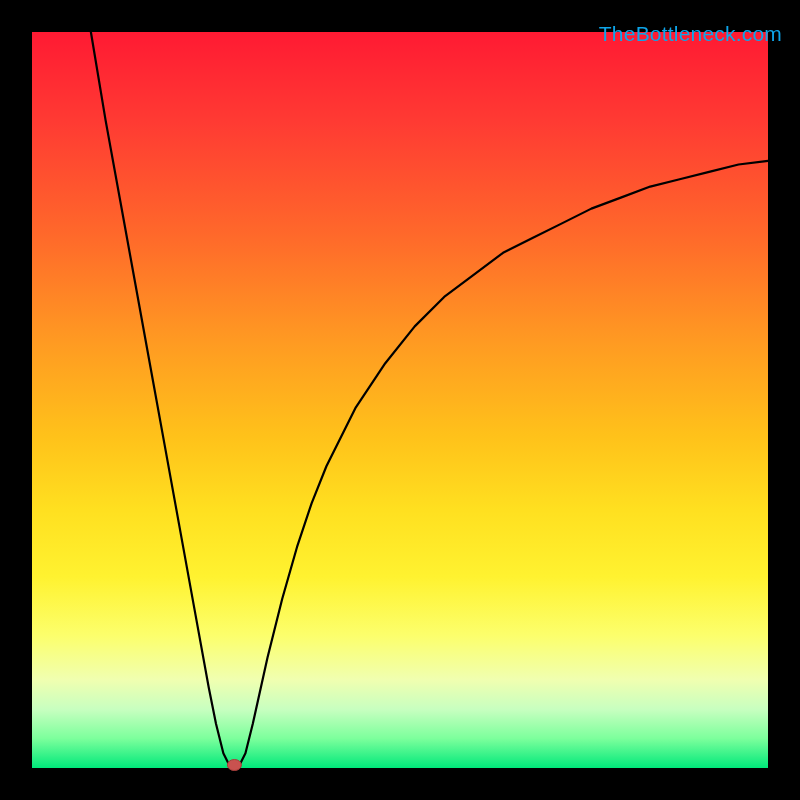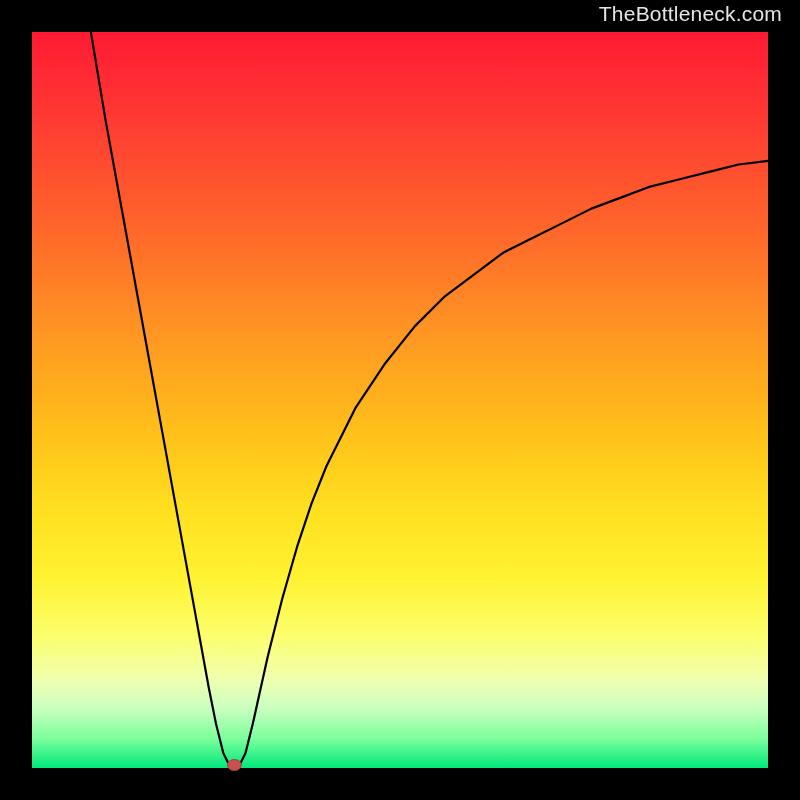--- a/index.html
+++ b/index.html
@@ -36,23 +36,23 @@
       #fff230 74%,
       #fcff6c 82%,
       #f0ffb0 88%,
       #c8ffc0 92%,
       #7cff9c 96%,
       #00e87a 100%
     );
   }
   .watermark {
     position: absolute;
-    top: 2px;
+    top: 22px;
     right: 18px;
-    color: #e5e5e5;
+    color: #0ea5e9;
     font-size: 21px;
     letter-spacing: 0.2px;
     font-weight: 500;
     user-select: none;
   }
   svg.curve {
     position: absolute;
     top: 0;
     left: 0;
     width: 736px;

